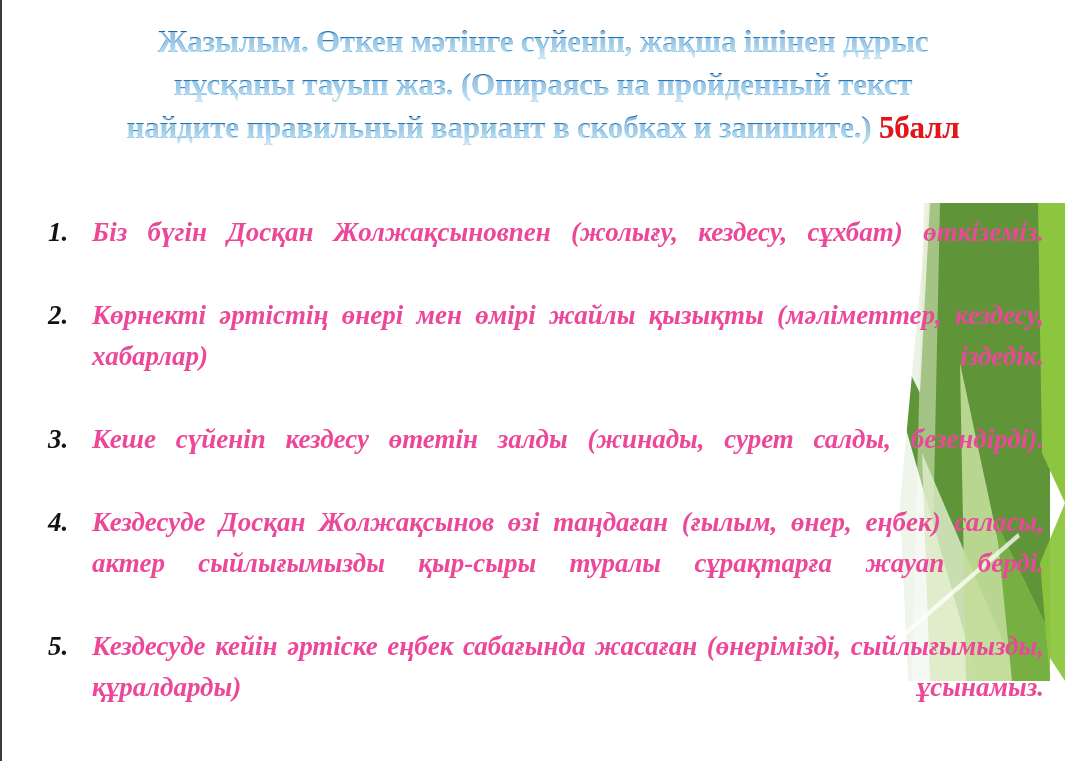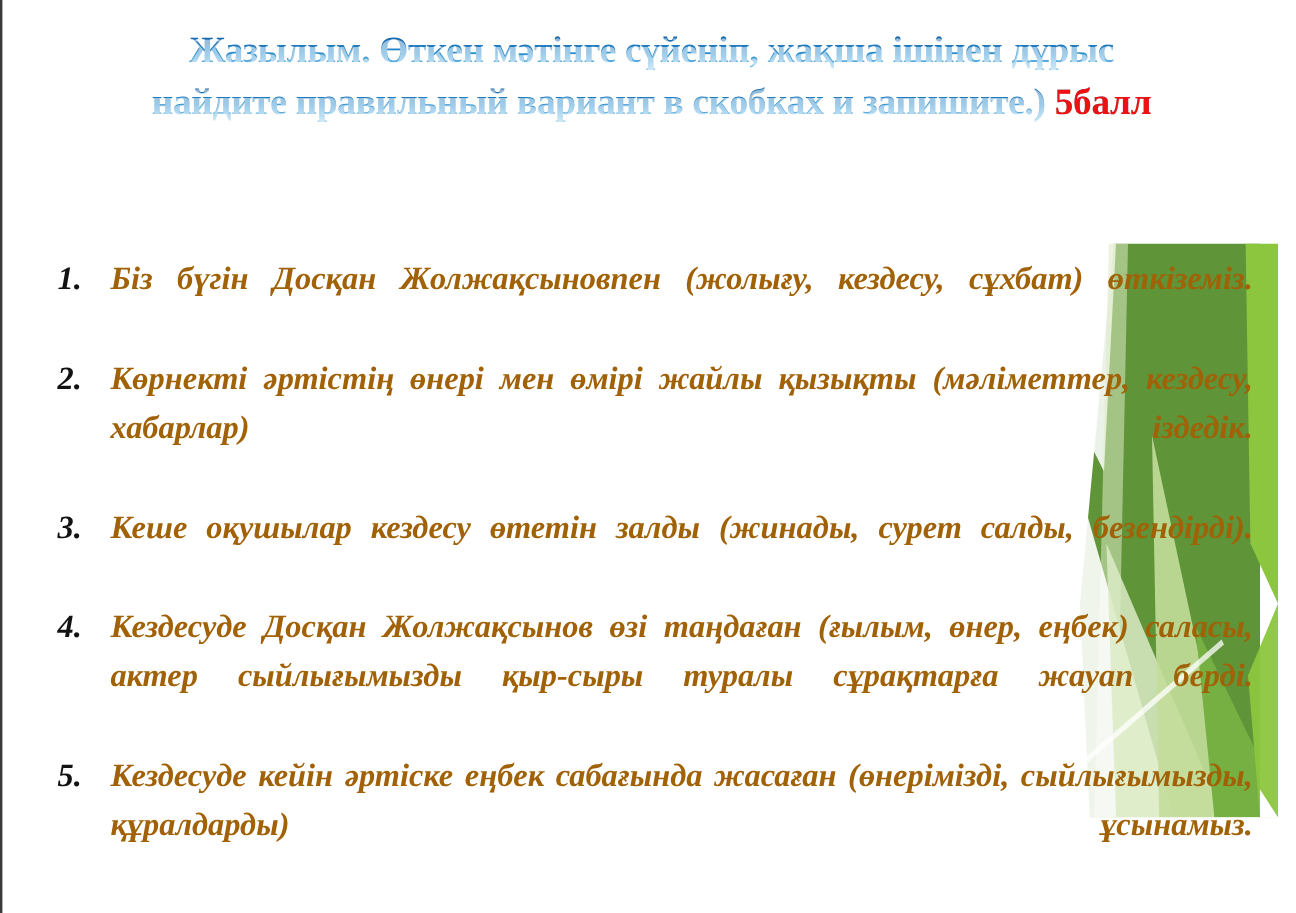--- a/index.html
+++ b/index.html
@@ -95,38 +95,39 @@
     line-height: 41px;
     color: #121212;
   }
   .li-text {
     flex: 1 1 auto;
     font-family: "Liberation Serif", serif;
     font-weight: bold;
     font-style: italic;
     font-size: 27px;
     line-height: 41px;
-    color: #a16207;
+    color: #ec4899;
     text-align: justify;
     text-justify: inter-word;
     hyphens: none;
   }
   .li-text::after {
     content: "";
     display: inline-block;
     width: 100%;
   }
 </style>
 </head>
 <body>
 
 <div id="slide">
 
   <div id="title-block">
     <span class="title-line l1">Жазылым. Өткен мәтінге сүйеніп, жақша ішінен дұрыс</span>
+    <span class="title-line l2">нұсқаны тауып жаз. (Опираясь на пройденный текст</span>
     <span class="title-line l3"><span>найдите правильный вариант в скобках и запишите.) </span><span class="score">5балл</span></span>
   </div>
 
   <div id="decor">
     <svg viewBox="0 0 165 478" preserveAspectRatio="none">
 
       <polygon points="28,0 150,0 150,478 8,478 0,300" fill="#5f9438"></polygon>
 
       <polygon points="138,0 165,0 165,300 142,250" fill="#8cc63e"></polygon>
 
@@ -157,21 +158,21 @@
       <div class="li-text">Біз бүгін Досқан Жолжақсыновпен (жолығу, кездесу, сұхбат) өткіземіз.</div>
     </div>
 
     <div class="li">
       <div class="li-num">2.</div>
       <div class="li-text">Көрнекті әртістің өнері мен өмірі жайлы қызықты (мәліметтер, кездесу, хабарлар) іздедік.</div>
     </div>
 
     <div class="li">
       <div class="li-num">3.</div>
-      <div class="li-text">Кеше оқушылар кездесу өтетін залды (жинады, сурет салды, безендірді).</div>
+      <div class="li-text">Кеше сүйеніп кездесу өтетін залды (жинады, сурет салды, безендірді).</div>
     </div>
 
     <div class="li">
       <div class="li-num">4.</div>
       <div class="li-text">Кездесуде Досқан Жолжақсынов өзі таңдаған (ғылым, өнер, еңбек) саласы, актер сыйлығымызды қыр-сыры туралы сұрақтарға жауап берді.</div>
     </div>
 
     <div class="li">
       <div class="li-num">5.</div>
       <div class="li-text">Кездесуде кейін әртіске еңбек сабағында жасаған (өнерімізді, сыйлығымызды, құралдарды) ұсынамыз.</div>

